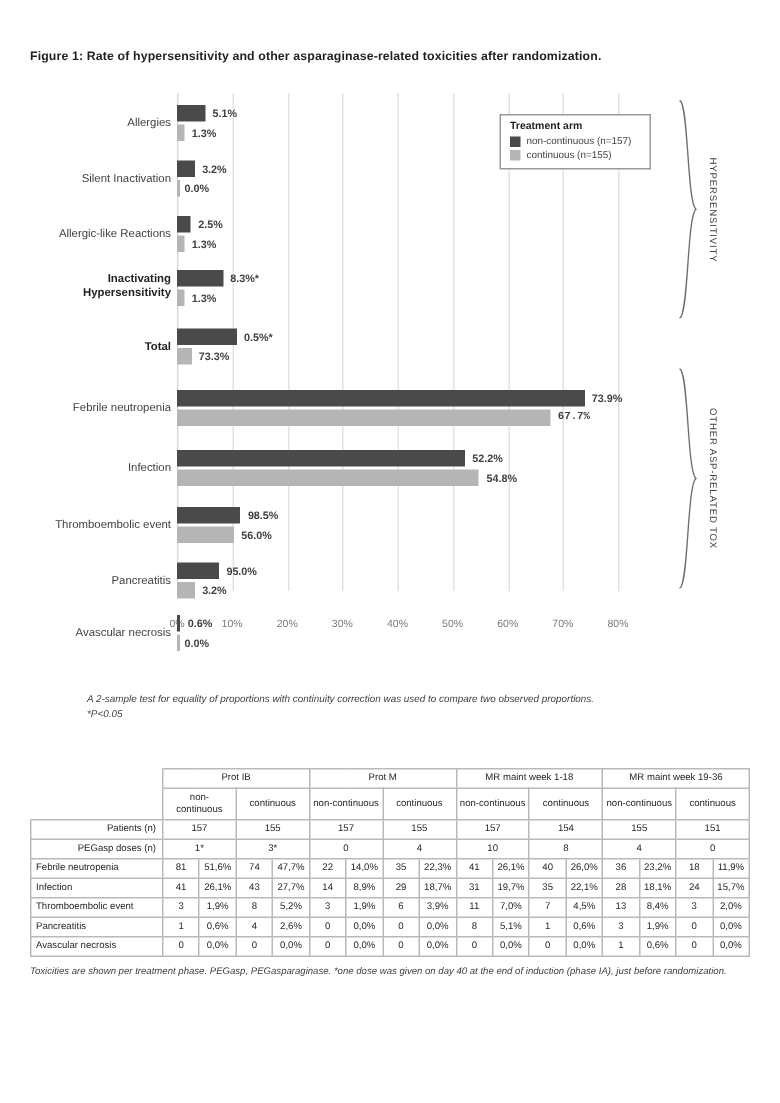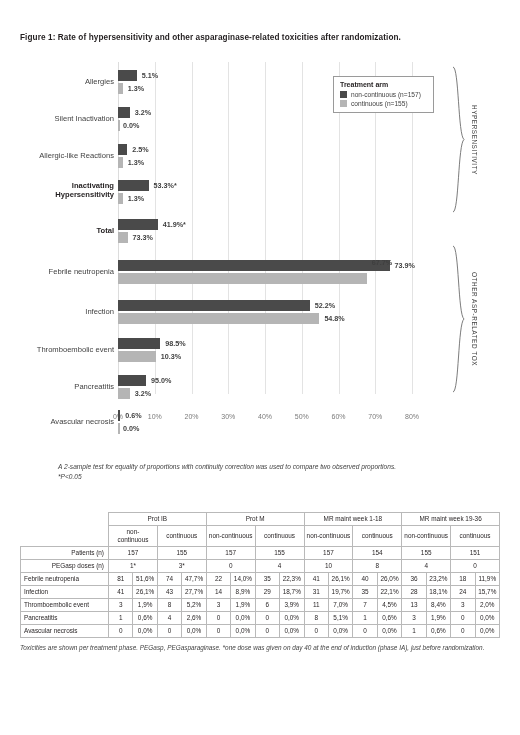--- a/index.html
+++ b/index.html
@@ -154,43 +154,43 @@
         <div class="bar-val" style="top: 45px; left: 134.76px;">3.2%</div>
         <div class="bar light" style="top: 58px; width: 1.5px;"></div>
         <div class="bar-val" style="top: 58px; left: 123px;">0.0%</div>
         <div class="cat-label" style="top: 52px;">Silent Inactivation</div>
         <div class="bar dark" style="top: 82px; width: 9.1875px;"></div>
         <div class="bar-val" style="top: 82px; left: 132.188px;">2.5%</div>
         <div class="bar light" style="top: 95px; width: 4.7775px;"></div>
         <div class="bar-val" style="top: 95px; left: 127.778px;">1.3%</div>
         <div class="cat-label" style="top: 89px;">Allergic-like Reactions</div>
         <div class="bar dark" style="top: 118px; width: 30.5025px;"></div>
-        <div class="bar-val" style="top: 118px; left: 153.502px;">53.3%*</div>
+        <div class="bar-val" style="top: 118px; left: 153.502px;">8.3%*</div>
         <div class="bar light" style="top: 131px; width: 4.7775px;"></div>
         <div class="bar-val" style="top: 131px; left: 127.778px;">1.3%</div>
         <div class="cat-label bold" style="top: 119px;">Inactivating<br>Hypersensitivity</div>
         <div class="bar dark" style="top: 157px; width: 39.69px;"></div>
-        <div class="bar-val" style="top: 157px; left: 162.69px;">41.9%*</div>
+        <div class="bar-val" style="top: 157px; left: 162.69px;">0.5%*</div>
         <div class="bar light" style="top: 170px; width: 9.555px;"></div>
         <div class="bar-val" style="top: 170px; left: 132.555px;">73.3%</div>
         <div class="cat-label bold" style="top: 164px;">Total</div>
         <div class="bar dark" style="top: 198px; width: 271.582px;"></div>
         <div class="bar-val" style="top: 198px; left: 394.582px;">73.9%</div>
         <div class="bar light" style="top: 211px; width: 248.797px;"></div>
-        <div class="bar-val" style="top: 195px; left: 371.798px;">67.7%</div>
+        <div class="bar-val" style="top: 211px; left: 371.798px; font-family: Liberation Mono, monospace;">67.7%</div>
         <div class="cat-label" style="top: 205px;">Febrile neutropenia</div>
         <div class="bar dark" style="top: 238px; width: 191.835px;"></div>
         <div class="bar-val" style="top: 238px; left: 314.835px;">52.2%</div>
         <div class="bar light" style="top: 251px; width: 201.39px;"></div>
         <div class="bar-val" style="top: 251px; left: 324.39px;">54.8%</div>
         <div class="cat-label" style="top: 245px;">Infection</div>
         <div class="bar dark" style="top: 276px; width: 42.2625px;"></div>
         <div class="bar-val" style="top: 276px; left: 165.262px;">98.5%</div>
         <div class="bar light" style="top: 289px; width: 37.8525px;"></div>
-        <div class="bar-val" style="top: 289px; left: 160.852px;">10.3%</div>
+        <div class="bar-val" style="top: 289px; left: 160.852px;">56.0%</div>
         <div class="cat-label" style="top: 283px;">Thromboembolic event</div>
         <div class="bar dark" style="top: 313px; width: 27.93px;"></div>
         <div class="bar-val" style="top: 313px; left: 150.93px;">95.0%</div>
         <div class="bar light" style="top: 326px; width: 11.76px;"></div>
         <div class="bar-val" style="top: 326px; left: 134.76px;">3.2%</div>
         <div class="cat-label" style="top: 320px;">Pancreatitis</div>
         <div class="bar dark" style="top: 348px; width: 2.205px;"></div>
         <div class="bar-val" style="top: 348px; left: 125.205px;">0.6%</div>
         <div class="bar light" style="top: 361px; width: 1.5px;"></div>
         <div class="bar-val" style="top: 361px; left: 123px;">0.0%</div>

